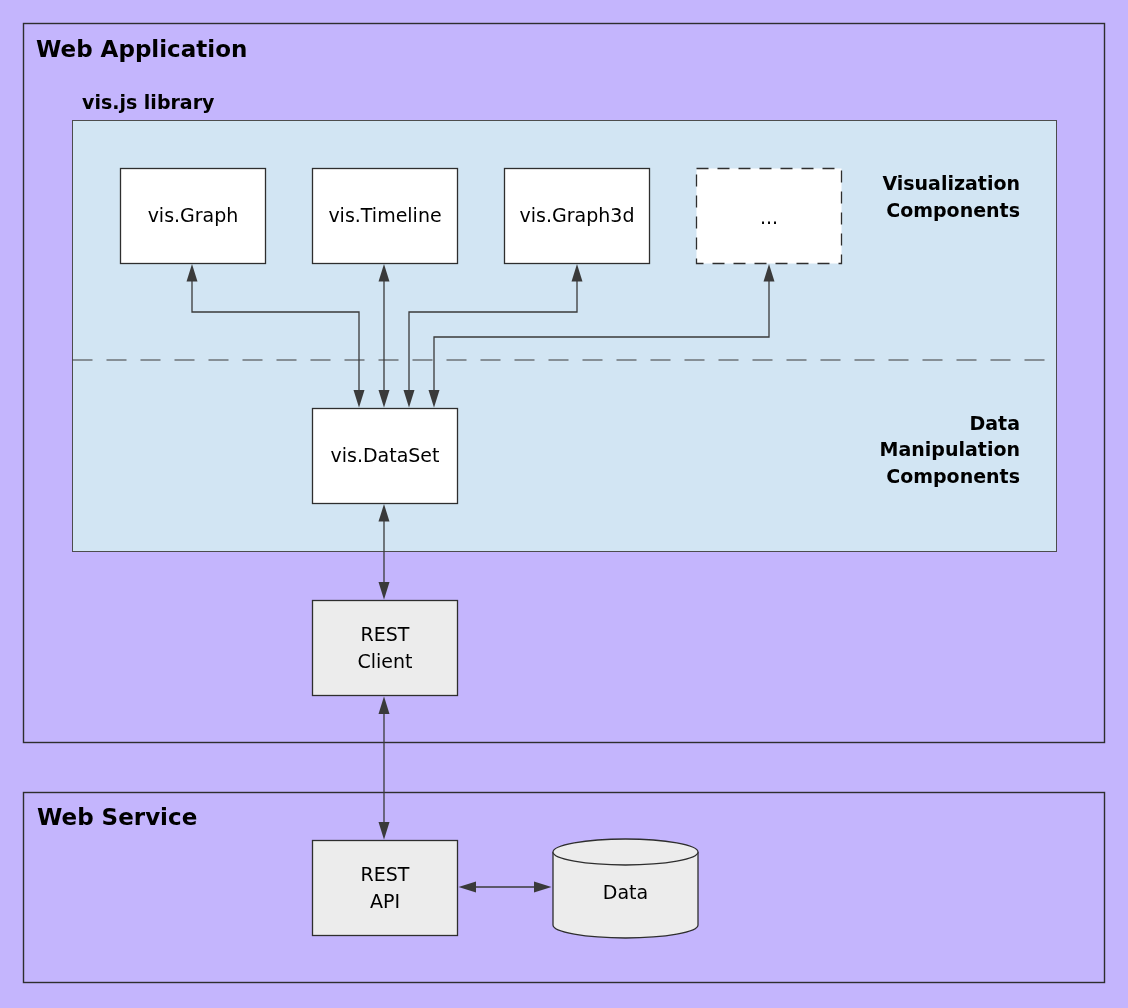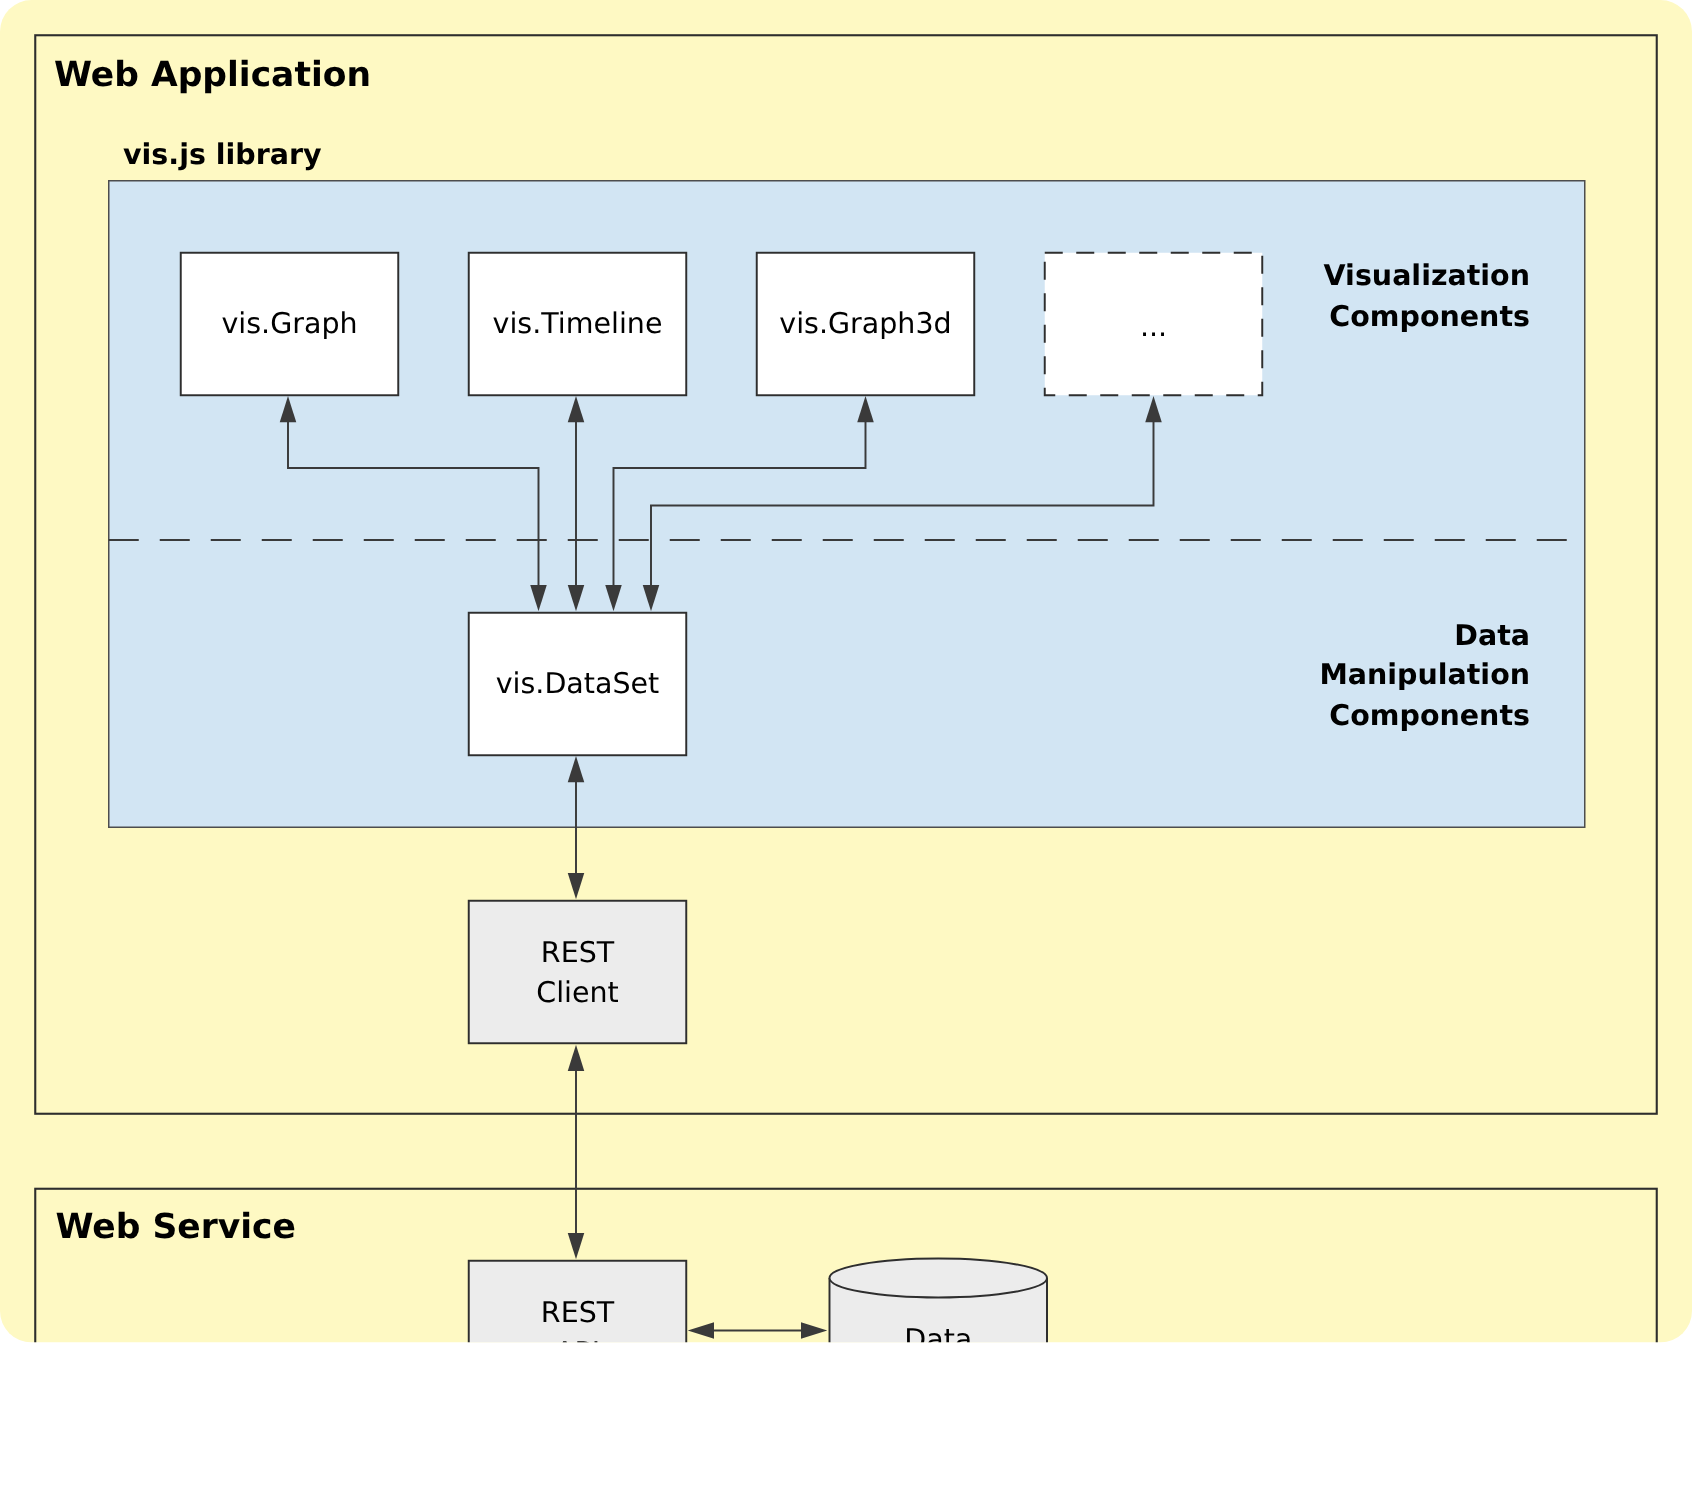--- a/index.html
+++ b/index.html
@@ -1,16 +1,16 @@
 <!DOCTYPE html>
 <html><head>
 <meta charset="utf-8">
 <style>
   html,body{margin:0;padding:0;background:#fff;}
-  .canvas{position:relative;width:1128px;height:895px;background:#fef9c3;overflow:hidden;border-radius:21px;}
+  .canvas{position:relative;width:1128px;height:1008px;background:#c4b5fd;overflow:hidden;}
   svg text{font-family:"DejaVu Sans","Liberation Sans",sans-serif;fill:#000;}
   .title{font-size:23px;font-weight:bold;}
   .sublabel{font-size:19px;font-weight:bold;}
   .region{font-size:19px;font-weight:bold;}
   .box-label{font-size:19px;}
   .frame{fill:none;stroke:#2e2e2e;stroke-width:1.4;}
   .lib{stroke:#4d4d4d;stroke-width:1;}
   .box{stroke:#2e2e2e;stroke-width:1.3;}
   .dashedbox{stroke:#2e2e2e;stroke-width:1.3;stroke-dasharray:12 9;}
   .sep{stroke:#3a3a3a;stroke-width:1.2;stroke-dasharray:20 14;fill:none;}

